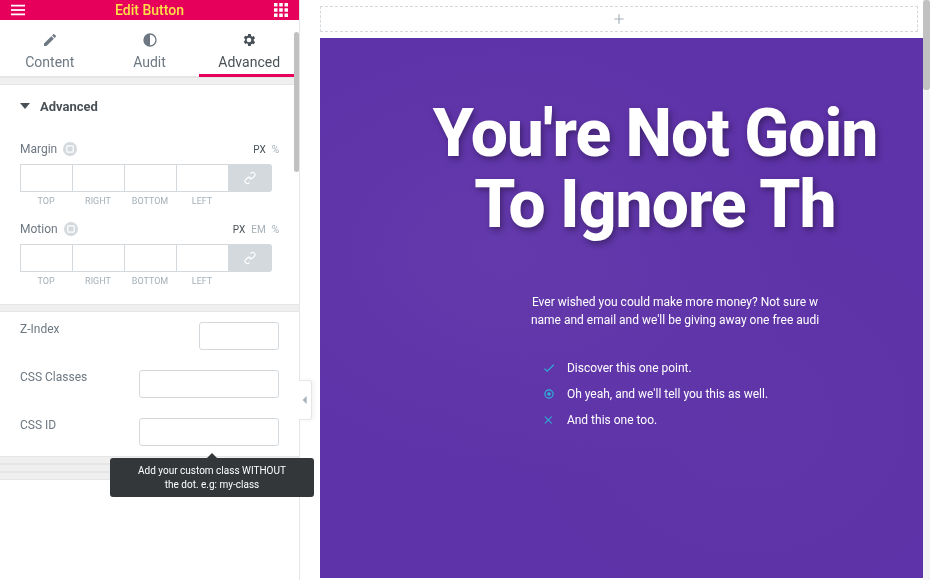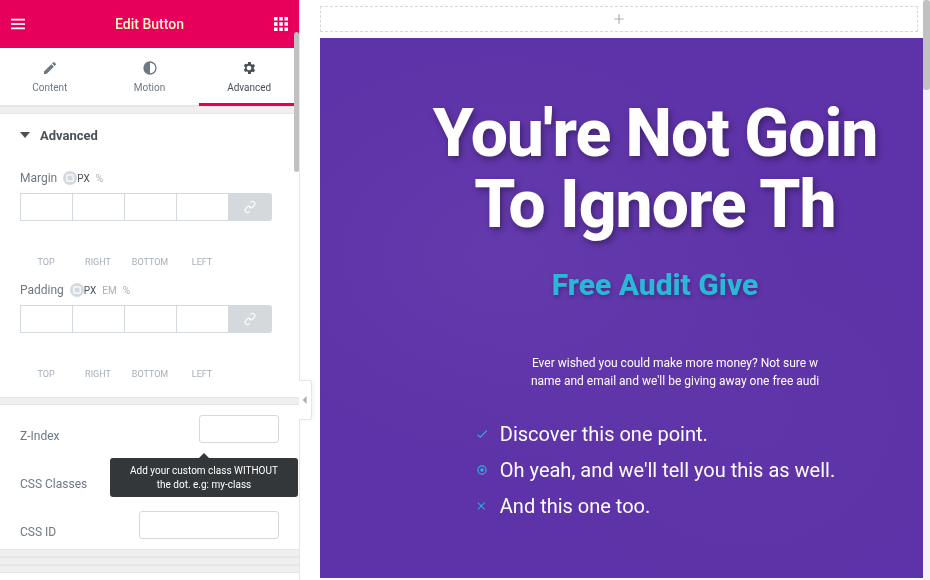--- a/index.html
+++ b/index.html
@@ -1,64 +1,64 @@
 <!DOCTYPE html>
 <html><head>
 <meta charset="utf-8">
 <style>
   * { box-sizing: border-box; margin: 0; padding: 0; }
   body { font-family: -apple-system, BlinkMacSystemFont, "Segoe UI", Roboto, Arial, sans-serif; width: 930px; height: 580px; overflow: hidden; background: #fff; display: flex; }
   
   .panel { width: 300px; height: 580px; background: #fff; display: flex; flex-direction: column; border-right: 1px solid #e6e6e6; position: relative; }
-  .panel-header { background: #e6005c; color: #fef9c3; height: 48px; display: flex; align-items: center; justify-content: space-between; padding: 0 10px; }
+  .panel-header { background: #e6005c; color: #fde047; height: 20px; display: flex; align-items: center; justify-content: space-between; padding: 0 10px; }
   .panel-title { flex: 1; text-align: center; font-size: 14px; font-weight: 500; }
   .hamburger, .apps-icon { width: 16px; height: 16px; display: flex; align-items: center; justify-content: center; }
   
   .tabs { display: flex; border-bottom: 1px solid #e6e6e6; }
-  .tab { flex: 1; text-align: center; padding: 12px 0 12px; cursor: pointer; font-size: 10px; color: #6d7882; position: relative; }
+  .tab { flex: 1; text-align: center; padding: 12px 0 6px; cursor: pointer; font-size: 14px; color: #6d7882; position: relative; }
   .tab.active { color: #495157; }
   .tab.active::after { content:""; position:absolute; left:0; right:0; bottom:-1px; height:3px; background:#e6005c; }
   .tab-icon { display:block; margin: 0 auto 6px; width:16px; height:16px; }
   
   .body { flex:1; overflow-y:auto; background:#fff; }
   
   .section-header { display:flex; align-items:center; padding: 14px 20px; font-size: 13px; font-weight: 700; color:#495157; background:#fff; cursor:pointer; }
   .section-header .caret { margin-right: 10px; }
   .section-divider { height: 8px; background:#efefef; border-top:1px solid #e6e6e6; border-bottom:1px solid #e6e6e6; }
   
   .section-body { padding: 14px 20px 18px; }
-  .control-label-row { display:flex; align-items:center; font-size:12px; color:#6d7882; margin-bottom:8px; }
+  .control-label-row { display:flex; align-items:center; justify-content:space-between; font-size:12px; color:#6d7882; margin-bottom:8px; }
   .control-label { display:flex; align-items:center; gap:6px; }
   .pill { width:14px; height:14px; border-radius:50%; background:#d4d9dd; display:inline-flex; align-items:center; justify-content:center; }
   .units { display:flex; gap:6px; font-size:10px; color:#a4afb7; }
   .units span.active { color:#495157; }
   
   .dims { display:flex; }
   .dims input { width: 52px; height: 28px; border:1px solid #d4d9dd; border-right:none; font-size:11px; text-align:center; color:#495157; outline:none; }
   .dims .link-btn { width: 44px; height: 28px; background:#d4d9dd; border:none; border-radius: 0 3px 3px 0; display:flex; align-items:center; justify-content:center; cursor:pointer; }
   .dims-labels { display:flex; font-size:9px; color:#a4afb7; margin-top:4px; }
-  .dims-labels span { width:52px; text-align:center;margin-top:32px; }
-  
-  .row { display:flex; align-items:flex-end; justify-content:space-between; padding: 10px 20px; font-size:12px; color:#6d7882; }
+  .dims-labels span { width:52px; text-align:center; }
+  
+  .row { display:flex; align-items:flex-start; justify-content:space-between; padding: 10px 20px; font-size:12px; color:#6d7882; }
   .row input { width: 140px; height: 28px; border:1px solid #d4d9dd; border-radius:3px; padding:0 8px; font-size:12px; color:#495157; outline:none; }
   .row input.narrow { width: 80px; }
   
-  .tooltip { position:absolute; left:110px; top:458px; width:188px; background:#33373a; color:#fff; font-size:10px; line-height:1.35; text-align:center; padding:6px 20px; border-radius:3px; z-index:10; }
+  .tooltip { position:absolute; left:110px; top:458px; width:204px; background:#33373a; color:#fff; font-size:10px; line-height:1.35; text-align:center; padding:6px 20px; border-radius:3px; z-index:10; }
   .tooltip::before { content:""; position:absolute; top:-5px; left:50%; margin-left:-5px; border:5px solid transparent; border-bottom-color:#33373a; border-top:none; }
   
   .collapse-handle { position:absolute; right:-13px; top: 380px; width:13px; height:40px; background:#fff; border:1px solid #e6e6e6; border-left:none; border-radius:0 3px 3px 0; display:flex; align-items:center; justify-content:center; cursor:pointer; z-index:5; box-shadow: 2px 0 4px rgba(0,0,0,0.05); }
   
   .preview { flex:1; height:580px; background:#fff; position:relative; overflow:hidden; }
   .add-section { margin: 6px 12px 6px 20px; height: 26px; border:1px dashed #d4d9dd; display:flex; align-items:center; justify-content:center; color:#a4afb7; cursor:pointer; }
   .hero { margin-left:20px; margin-right:0; height: 540px; background: linear-gradient(rgba(94,50,168,0.88), rgba(94,50,168,0.88)), radial-gradient(ellipse at 30% 40%, #8a6fc4 0%, transparent 50%), radial-gradient(ellipse at 70% 70%, #6a4aa8 0%, transparent 50%), #5e32a8; color:#fff; padding: 60px 0 0 60px; text-align:center; overflow:hidden; }
   .hero h1 { font-family: "Segoe UI", Roboto, Arial, sans-serif; font-weight: 800; font-size: 66px; line-height: 1.08; letter-spacing: -1px; text-shadow: 2px 3px 6px rgba(0,0,0,0.35); white-space: pre-line; }
   .hero h2 { color:#29b8d8; font-weight:800; font-size: 30px; margin-top: 26px; text-shadow: 1px 2px 4px rgba(0,0,0,0.25); }
   .hero p { font-size: 12px; margin-top: 52px; line-height:1.5; padding: 0 30px 0 70px; }
   .hero ul { list-style:none; margin-top: 26px; text-align:left; display:inline-block; }
-  .hero li { font-size: 20px; padding: 6px 0; display:flex; align-items:center; gap:11px; }
+  .hero li { font-size: 12px; padding: 6px 0; display:flex; align-items:center; gap:11px; }
   .li-icon { width:14px; height:14px; display:inline-flex; align-items:center; justify-content:center; color:#29b8d8; }
   
   .scrollbar-stub { position:absolute; top:0; right:0; width:7px; height:100%; background:#f4f4f4; }
   .scrollbar-thumb { position:absolute; top:0; right:0; width:7px; height:90px; background:#c1c1c1; border-radius:3px; }
   .panel-scrollbar { position:absolute; top:32px; right:0; width:5px; height:548px; background:transparent; }
   .panel-scrollbar-thumb { position:absolute; top:0; width:5px; height:140px; background:#c1c1c1; border-radius:3px; }
 </style>
 </head>
 <body>
 
@@ -91,21 +91,21 @@
     <div class="tab">
       <svg class="tab-icon" viewBox="0 0 24 24" fill="#6d7882">
           <path d="M3 17.25V21h3.75l11-11-3.75-3.75L3 17.25zM20.71 7.04a1 1 0 000-1.41l-2.34-2.34a1 1 0 00-1.41 0l-1.83 1.83 3.75 3.75 1.83-1.83z"></path>
         </svg>
       <span>Content</span>
     </div>
     <div class="tab">
       <svg class="tab-icon" viewBox="0 0 24 24" fill="#6d7882">
           <path d="M12 2a10 10 0 100 20 10 10 0 000-20zm0 18V4a8 8 0 010 16z"></path>
         </svg>
-      <span>Motion</span>
+      <span>Audit</span>
     </div>
     <div class="tab active">
       <svg class="tab-icon" viewBox="0 0 24 24" fill="#495157">
           <path d="M19.14 12.94a7.49 7.49 0 000-1.88l2.03-1.58-2-3.46-2.39.96a7.52 7.52 0 00-1.63-.94L14.7 3h-4l-.45 2.54c-.58.23-1.12.55-1.63.94l-2.39-.96-2 3.46 2.03 1.58a7.49 7.49 0 000 1.88L4.23 14.5l2 3.46 2.39-.96c.51.39 1.05.71 1.63.94L10.7 21h4l.45-2.54c.58-.23 1.12-.55 1.63-.94l2.39.96 2-3.46-2.03-1.58zM12 15.5A3.5 3.5 0 1115.5 12 3.5 3.5 0 0112 15.5z"></path>
         </svg>
       <span>Advanced</span>
     </div>
   </div>
 
   <div class="section-divider"></div>
@@ -150,21 +150,21 @@
         <span>TOP</span>
         <span>RIGHT</span>
         <span>BOTTOM</span>
         <span>LEFT</span>
       </div>
 
       <div style="height:16px"></div>
 
       <div class="control-label-row">
         <span class="control-label">
-          <span>Padding</span>
+          <span>Motion</span>
           <span class="pill">
             <svg viewBox="0 0 10 10" width="8" height="8" fill="#fff">
                 <rect x="1" y="1" width="8" height="8" rx="1" fill="none" stroke="#fff" stroke-width="1.5"></rect>
               </svg>
           </span>
         </span>
         <span class="units">
           <span class="active">PX</span>
           <span>EM</span>
           <span>%</span>
@@ -224,21 +224,20 @@
 
 <div class="preview">
   <div class="add-section">
     <svg viewBox="0 0 24 24" width="14" height="14" fill="#a4afb7">
         <path d="M11 4h2v7h7v2h-7v7h-2v-7H4v-2h7z"></path>
       </svg>
   </div>
   <div class="hero">
     <h1>You're Not Goin
 To Ignore Th</h1>
-    <h2>Free Audit Give</h2>
     <p style="white-space:pre-line">Ever wished you could make more money? Not sure w
 name and email and we'll be giving away one free audi</p>
     <ul>
       <li>
         <span class="li-icon">
             <svg viewBox="0 0 24 24" width="14" height="14" fill="#29b8d8">
               <path d="M9 16.17l-3.88-3.88L3.7 13.7 9 19l12-12-1.41-1.41z"></path>
             </svg>
           </span>
         <span>Discover this one point.</span>

